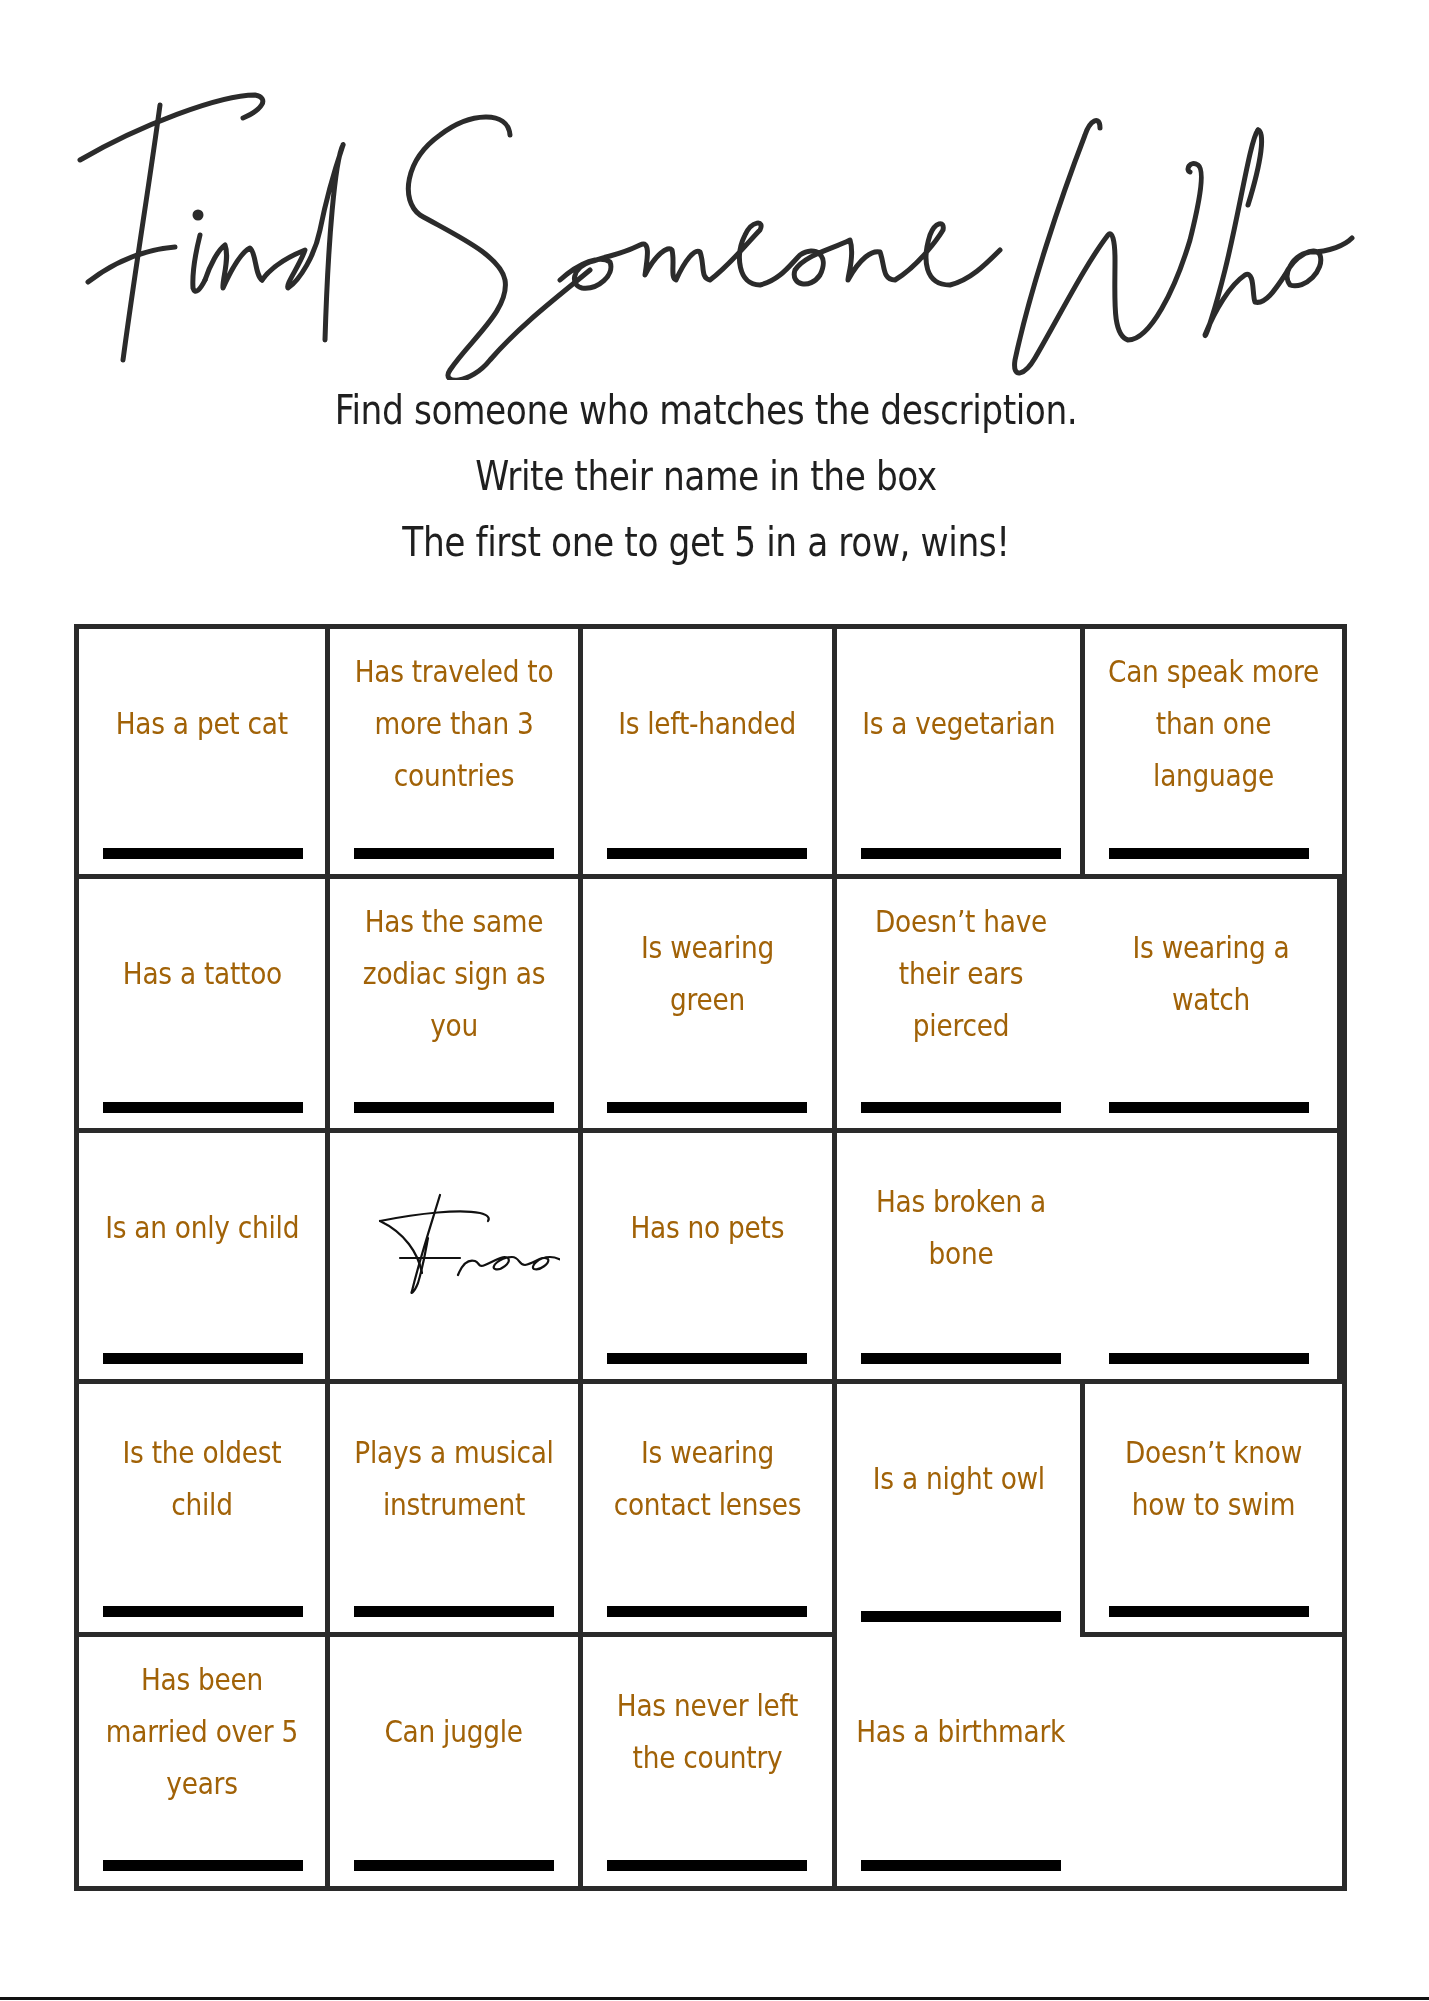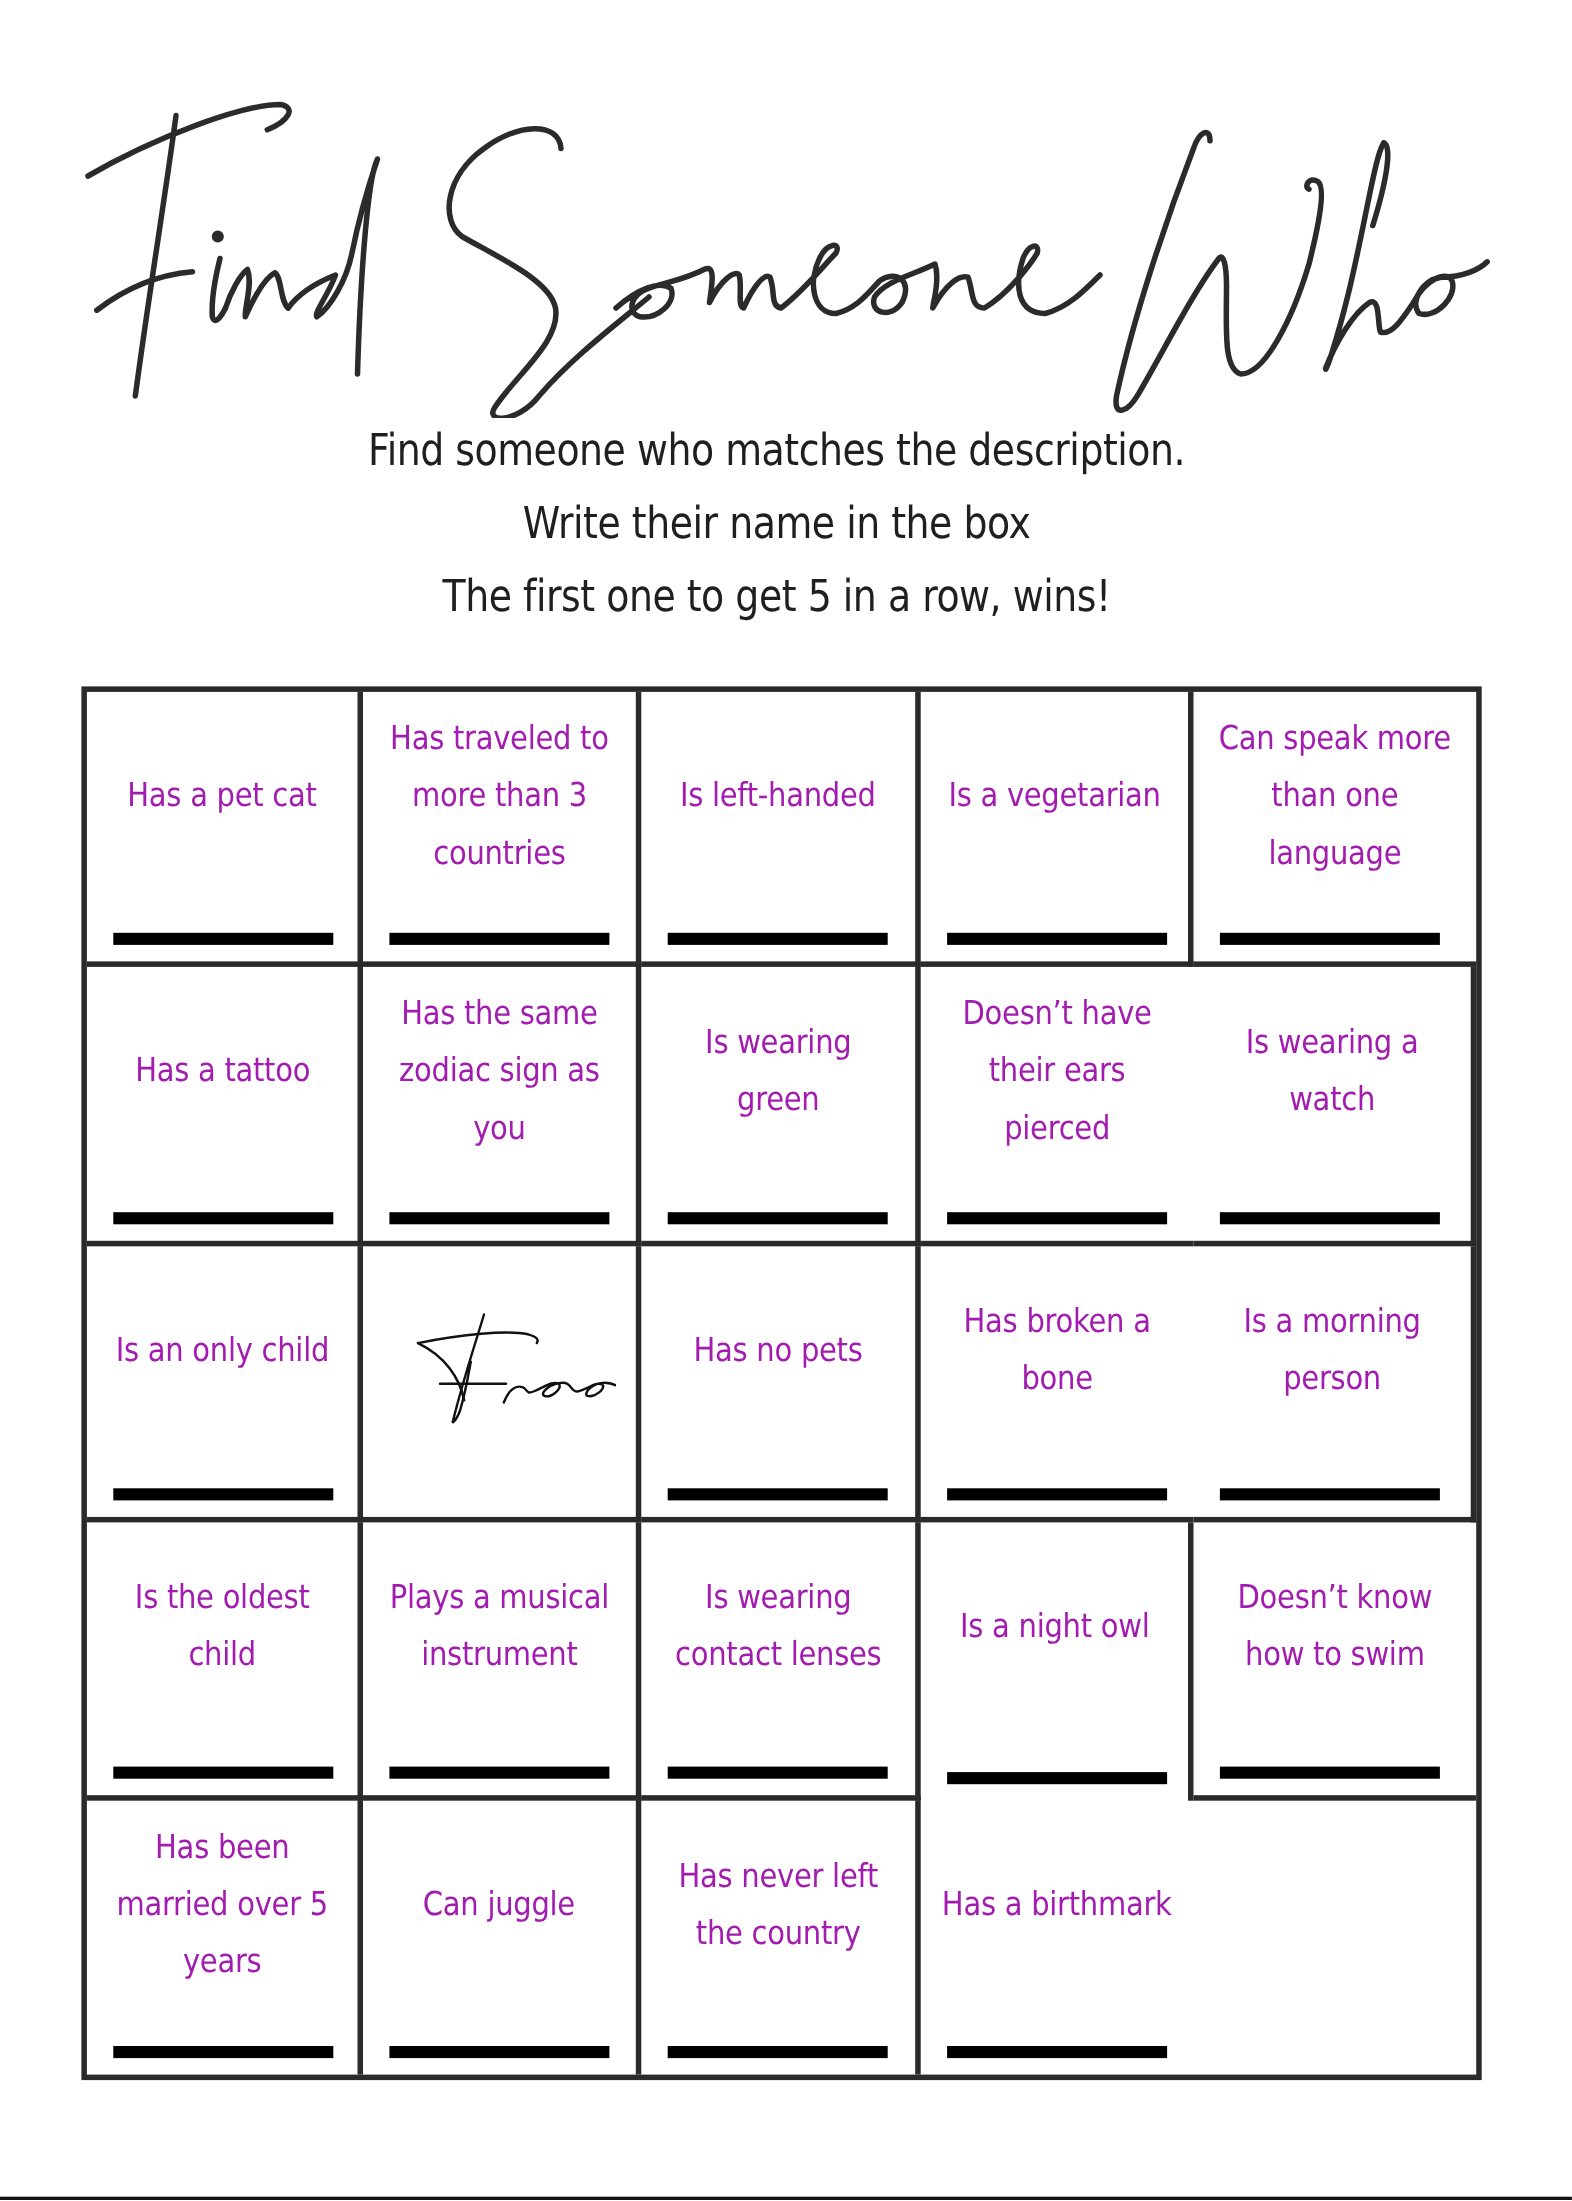--- a/index.html
+++ b/index.html
@@ -18,21 +18,21 @@
           box-sizing:border-box; border:5px solid #2a2a2a; display:grid;
           grid-template-columns:251px 253px 254px 248px 257px;
           grid-template-rows:250px 254px 251px 253px 249px; background:#fff; }
   .cell { position:relative; box-sizing:border-box;
           border-right:5px solid #2a2a2a; border-bottom:5px solid #2a2a2a; }
   .cell.last-col { border-right:none; }
   .cell.last-row { border-bottom:none; }
   .cell-text { position:absolute; left:4px; right:4px; top:0; height:185px;
           display:flex; align-items:center; justify-content:center; text-align:center;
           font-family:"DejaVu Sans", sans-serif; font-size:30px; line-height:52px;
-          color:#a21caf; letter-spacing:-0.3px; padding-top:4px; box-sizing:border-box; }
+          color:#a16207; letter-spacing:-0.3px; padding-top:4px; box-sizing:border-box; }
   .cell-text span { display:block; transform:scaleX(0.88); }
   .blank-line { position:absolute; left:24px; width:200px; height:11px; bottom:15px;
           background:#000000; }
   .free-svg { position:absolute; left:20px; top:40px; width:210px; height:130px; }
 
   .page-bottom-line { position:absolute; left:0; top:1997px; width:1429px; height:3px; background:#111; }
 </style>
 </head>
 <body>
 
@@ -152,23 +152,20 @@
       </div>
       <div class="blank-line"></div>
     </div>
     <div class="cell last-col">
       <div class="cell-text">
         <span>Has broken a bone</span>
       </div>
       <div class="blank-line"></div>
     </div>
     <div class="cell">
-      <div class="cell-text">
-        <span>Is a morning person</span>
-      </div>
       <div class="blank-line"></div>
     </div>
     <div class="cell">
       <div class="cell-text">
         <span>Is the oldest child</span>
       </div>
       <div class="blank-line"></div>
     </div>
     <div class="cell">
       <div class="cell-text">

